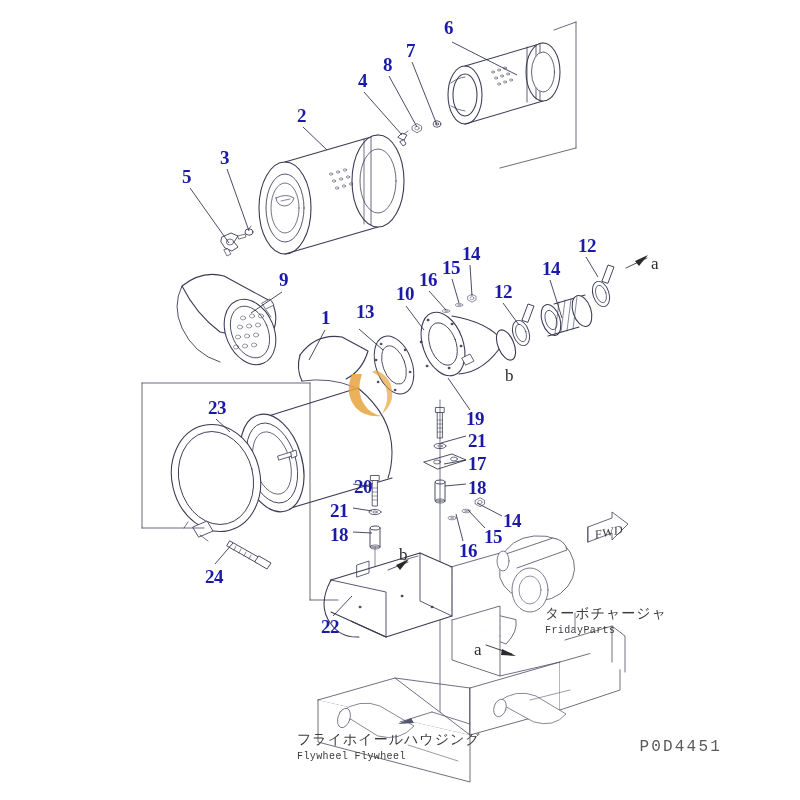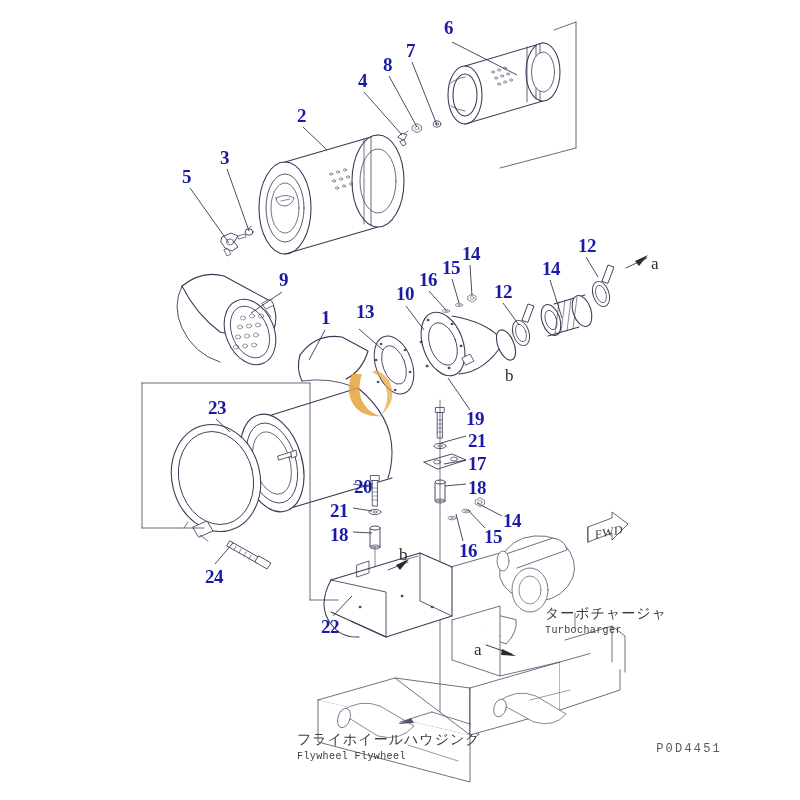--- a/index.html
+++ b/index.html
@@ -57,21 +57,21 @@
     display: block;
     font-size: 14px;
     letter-spacing: 1px;
   }
   #drawing-number {
     position: absolute;
     right: 78px;
     bottom: 44px;
     color: #5a5a5a;
     font-family: "Liberation Mono", monospace;
-    font-size: 12px;
+    font-size: 16px;
     letter-spacing: 2.2px;
   }
   #fwd-label {
     position: absolute;
     left: 585px;
     top: 515px;
     width: 56px;
     height: 36px;
   }
   #fwd-label .fwd-text {
@@ -544,21 +544,21 @@
       <path d="M 86 6 q -6 18 2 30 q 6 10 18 12 q -16 2 -26 -8 q -12 -14 -4 -34 Z" fill="#e8a33d" opacity="0.85"></path>
       <path d="M 100 2 q 14 6 16 20 q 2 14 -10 24 q 8 -14 4 -26 q -4 -12 -14 -16 Z" fill="#e8a33d" opacity="0.7"></path>
     </svg>
   </div>
 
   <div id="fwd-label">
     <span class="fwd-text">FWD</span>
   </div>
 
   <div id="machine-labels">
-      <div class="machine-label" style="left: 545px; top: 605px;"><span class="jp">ターボチャージャ</span><span>Turbocharger</span></div>
+      <div class="machine-label" style="left: 545px; top: 605px;"><span class="jp">ターボチャージャ</span><span>FridayParts</span></div>
       <div class="machine-label" style="left: 297px; top: 731px;"><span class="jp">フライホイールハウジング</span><span>Flywheel Flywheel</span></div>
     </div>
 
   <div id="callouts">
       <div class="callout" style="left: 444px; top: 18px;">6</div>
       <div class="callout" style="left: 406px; top: 41px;">7</div>
       <div class="callout" style="left: 383px; top: 55px;">8</div>
       <div class="callout" style="left: 358px; top: 71px;">4</div>
       <div class="callout" style="left: 297px; top: 106px;">2</div>
       <div class="callout" style="left: 220px; top: 148px;">3</div>

